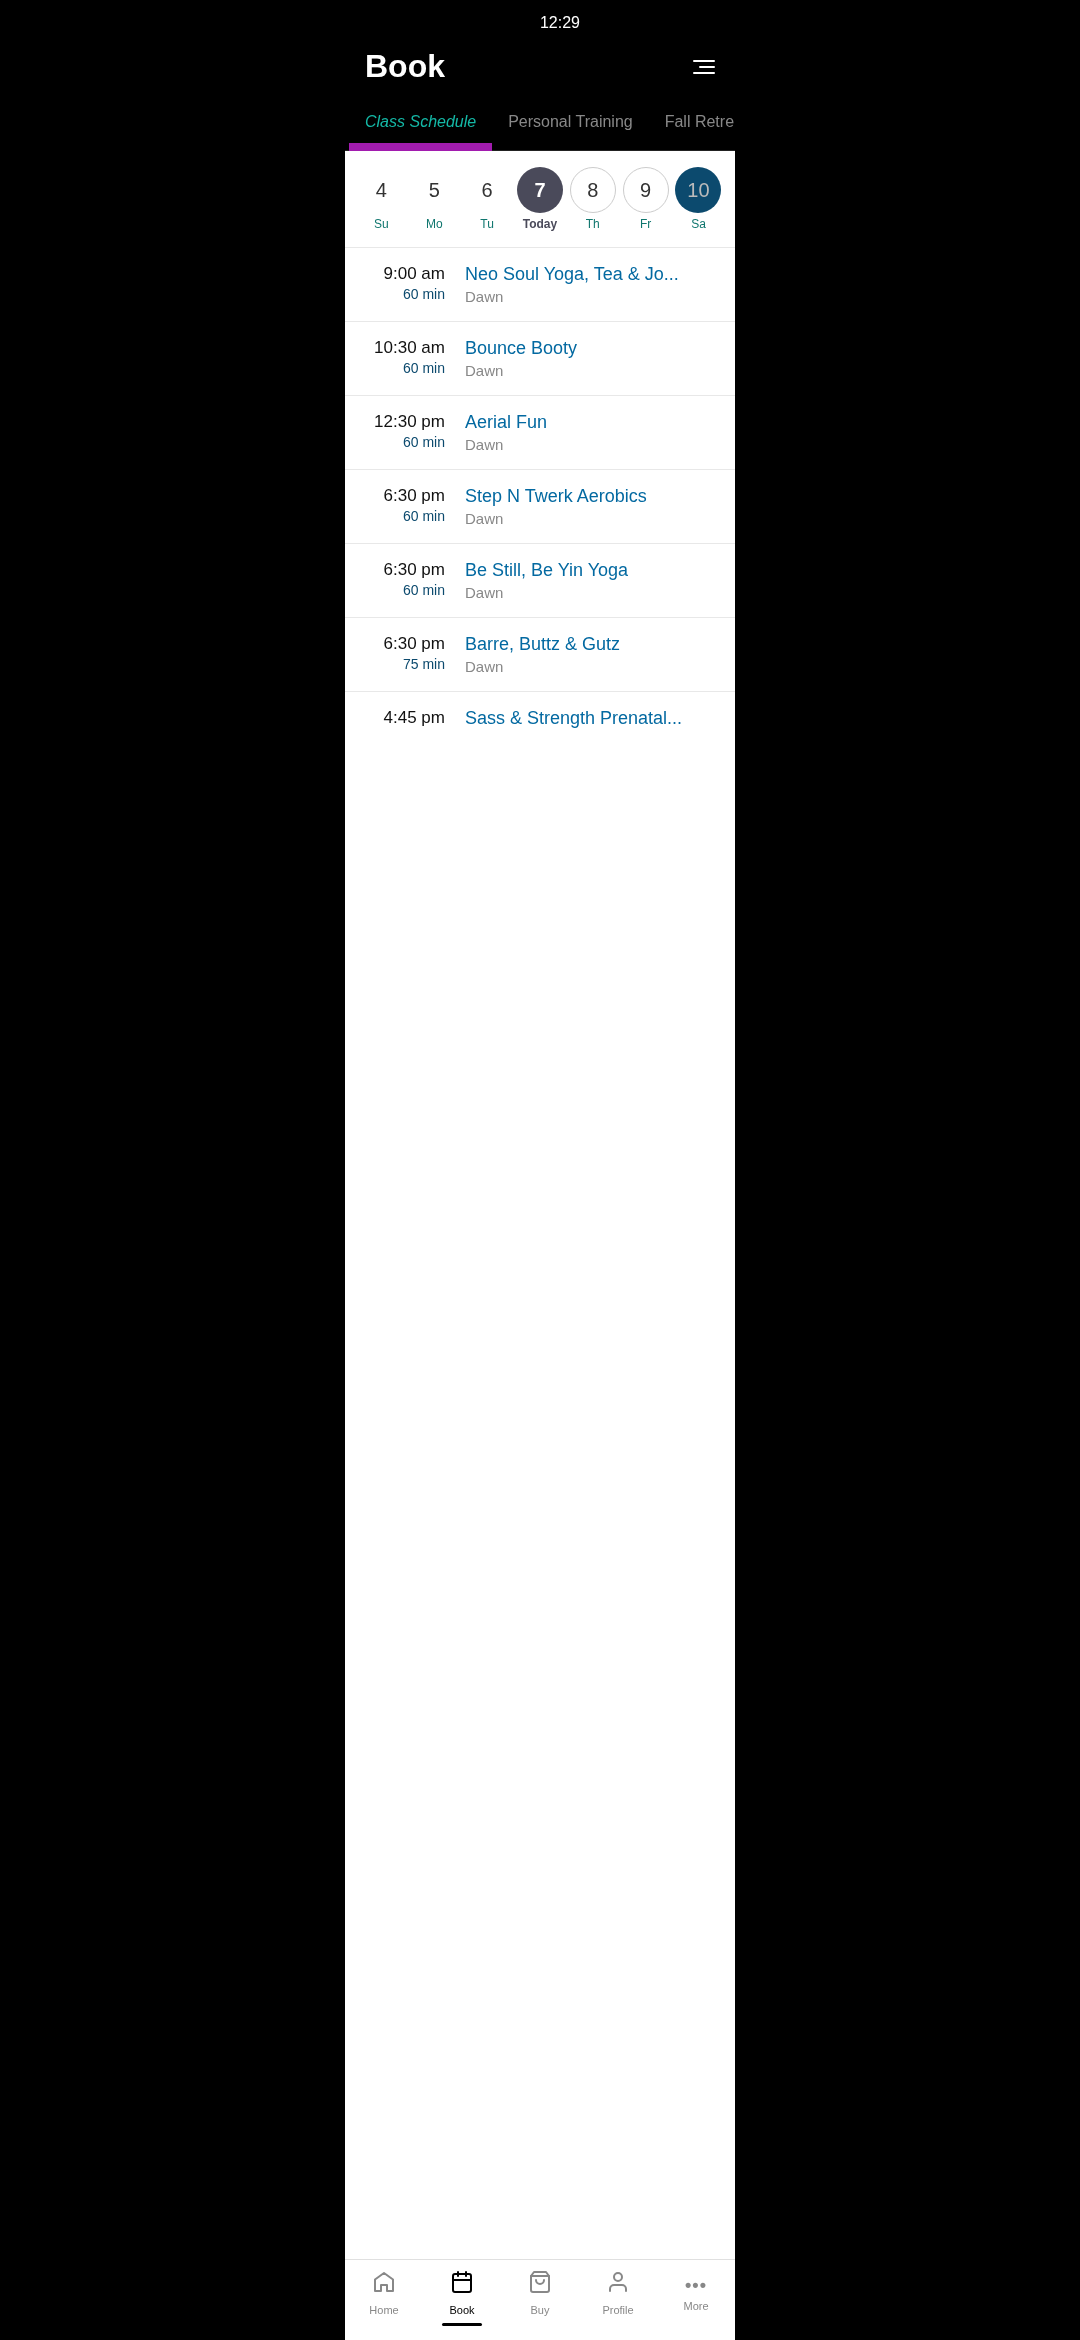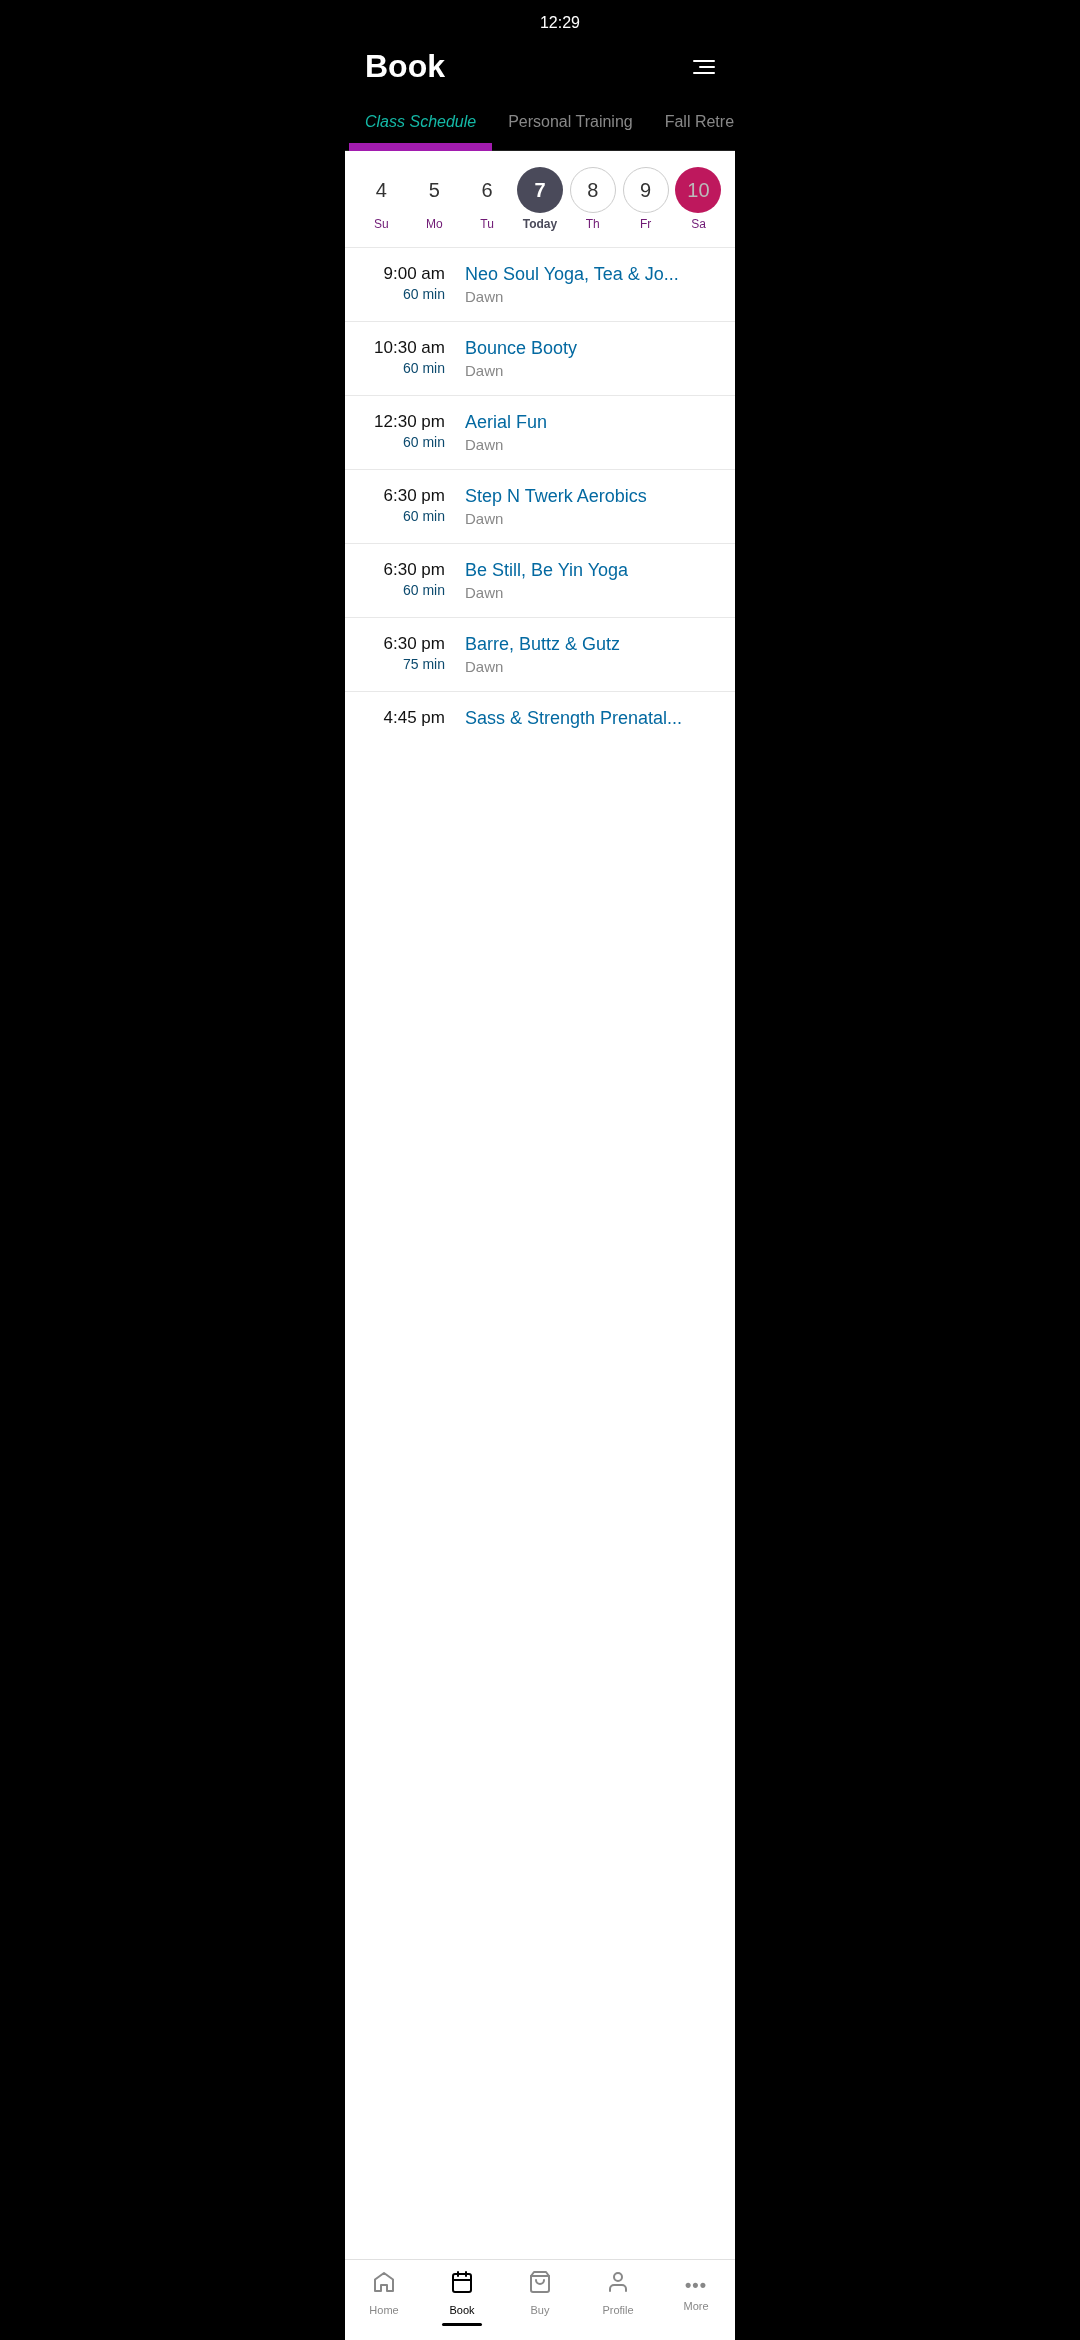--- a/index.html
+++ b/index.html
@@ -129,27 +129,27 @@
       font-weight: 600;
     }
 
     .day-number.outlined {
       border: 1.5px solid #ccc;
       color: #333;
     }
 
     .day-number.faded {
       color: #bbb;
-      background: #be185d;
+      background: #0c4a6e;
       border: none;
     }
 
     .day-label {
       font-size: 12px;
-      color: #701a75;
+      color: #0f766e;
     }
 
     .day-label.today-label {
       color: #4a4a5a;
       font-weight: 600;
     }
 
     
     .main-content {
       background: #fff;

